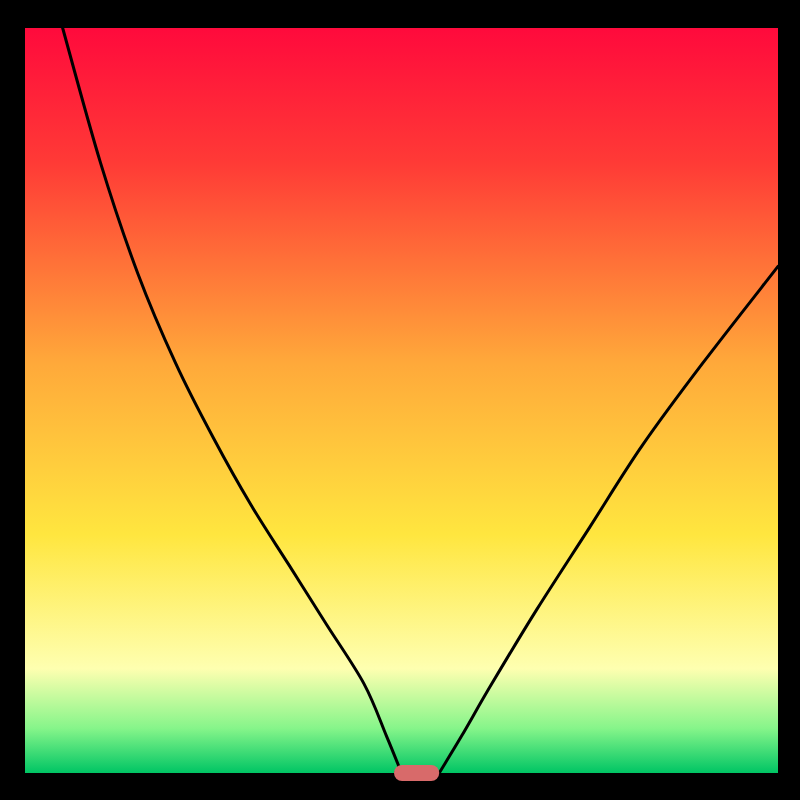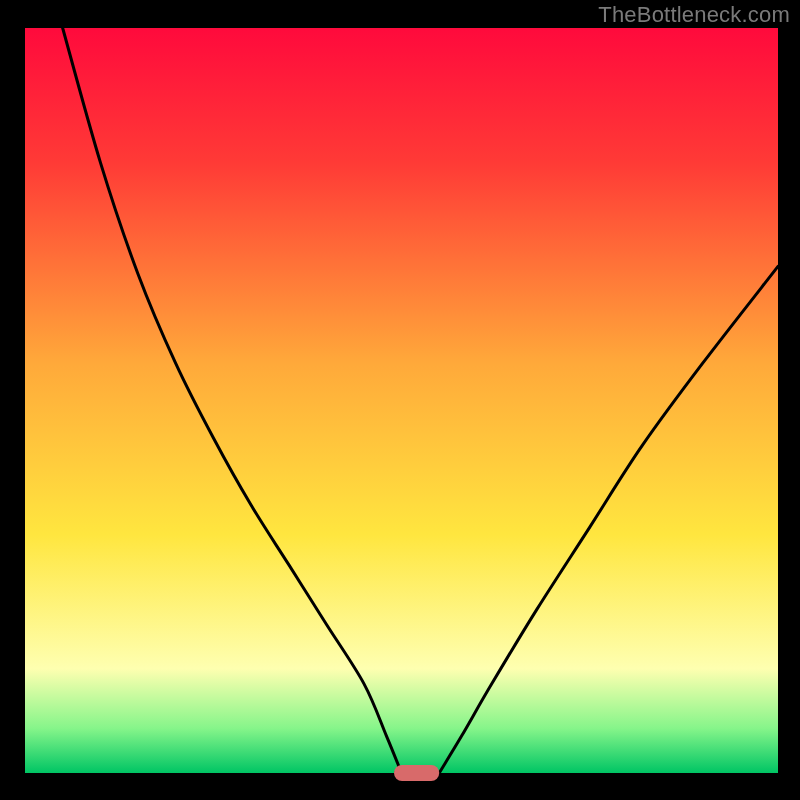--- a/index.html
+++ b/index.html
@@ -35,21 +35,20 @@
     height: 800px;
     display: block;
     z-index: 1;
   }
 </style>
 </head>
 <body>
 
 <div class="frame">
 
-  <div class="watermark">TheBottleneck.com</div>
 
   <svg class="plot" viewBox="0 0 800 800" preserveAspectRatio="none">
     <defs>
       <linearGradient id="bg-grad" x1="0" y1="0" x2="0" y2="1">
         <stop id="g0" offset="0%" stop-color="#ff0a3c"></stop>
         <stop id="g1" offset="18%" stop-color="#ff3a36"></stop>
         <stop id="g2" offset="45%" stop-color="#ffa93a"></stop>
         <stop id="g3" offset="68%" stop-color="#ffe63f"></stop>
         <stop id="g4" offset="86%" stop-color="#feffb0"></stop>
         <stop id="g5" offset="94%" stop-color="#86f58a"></stop>

